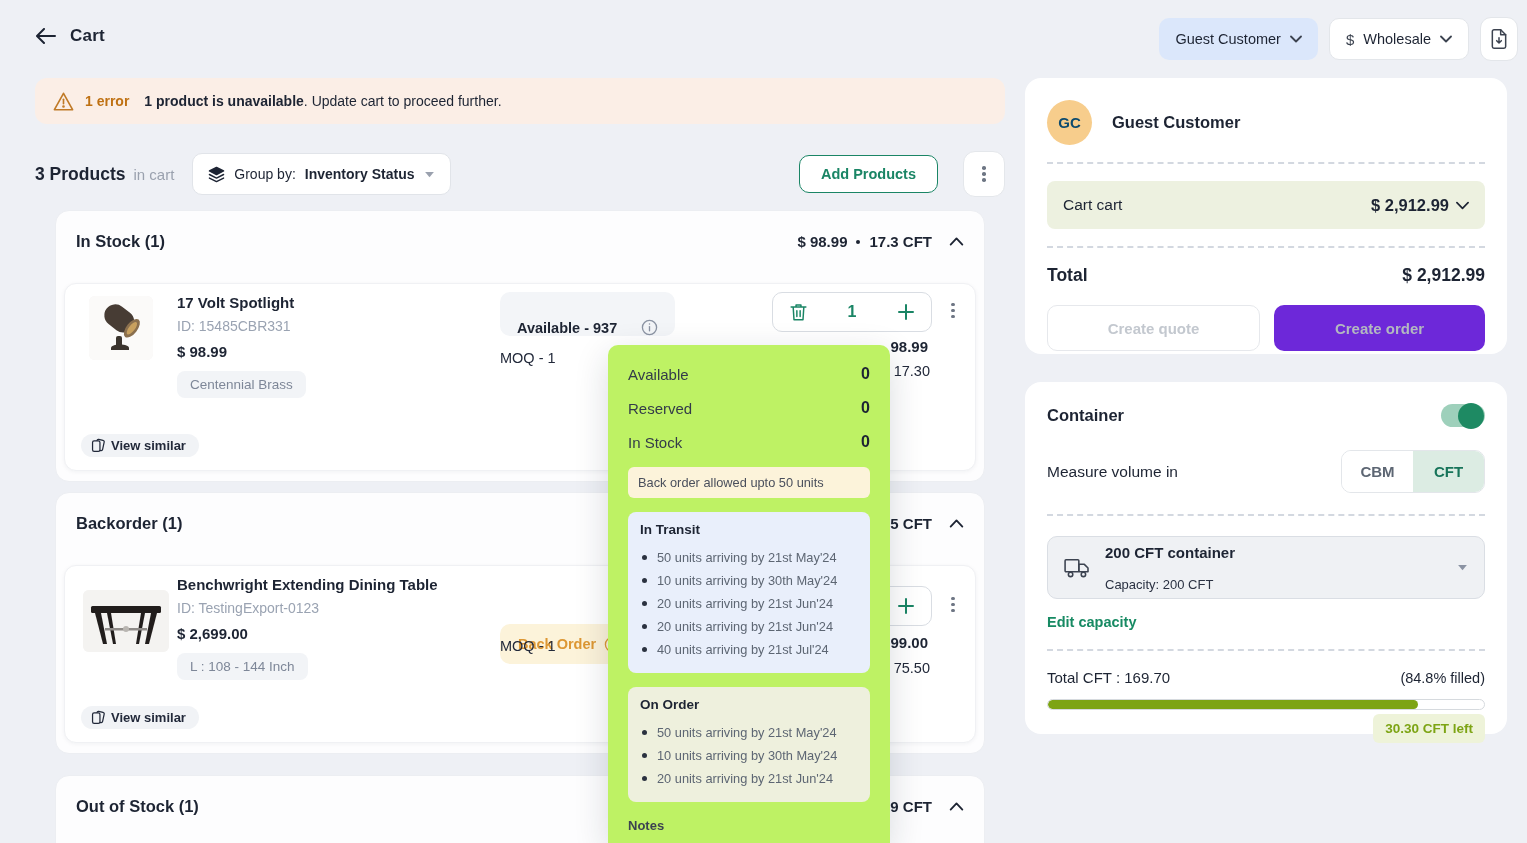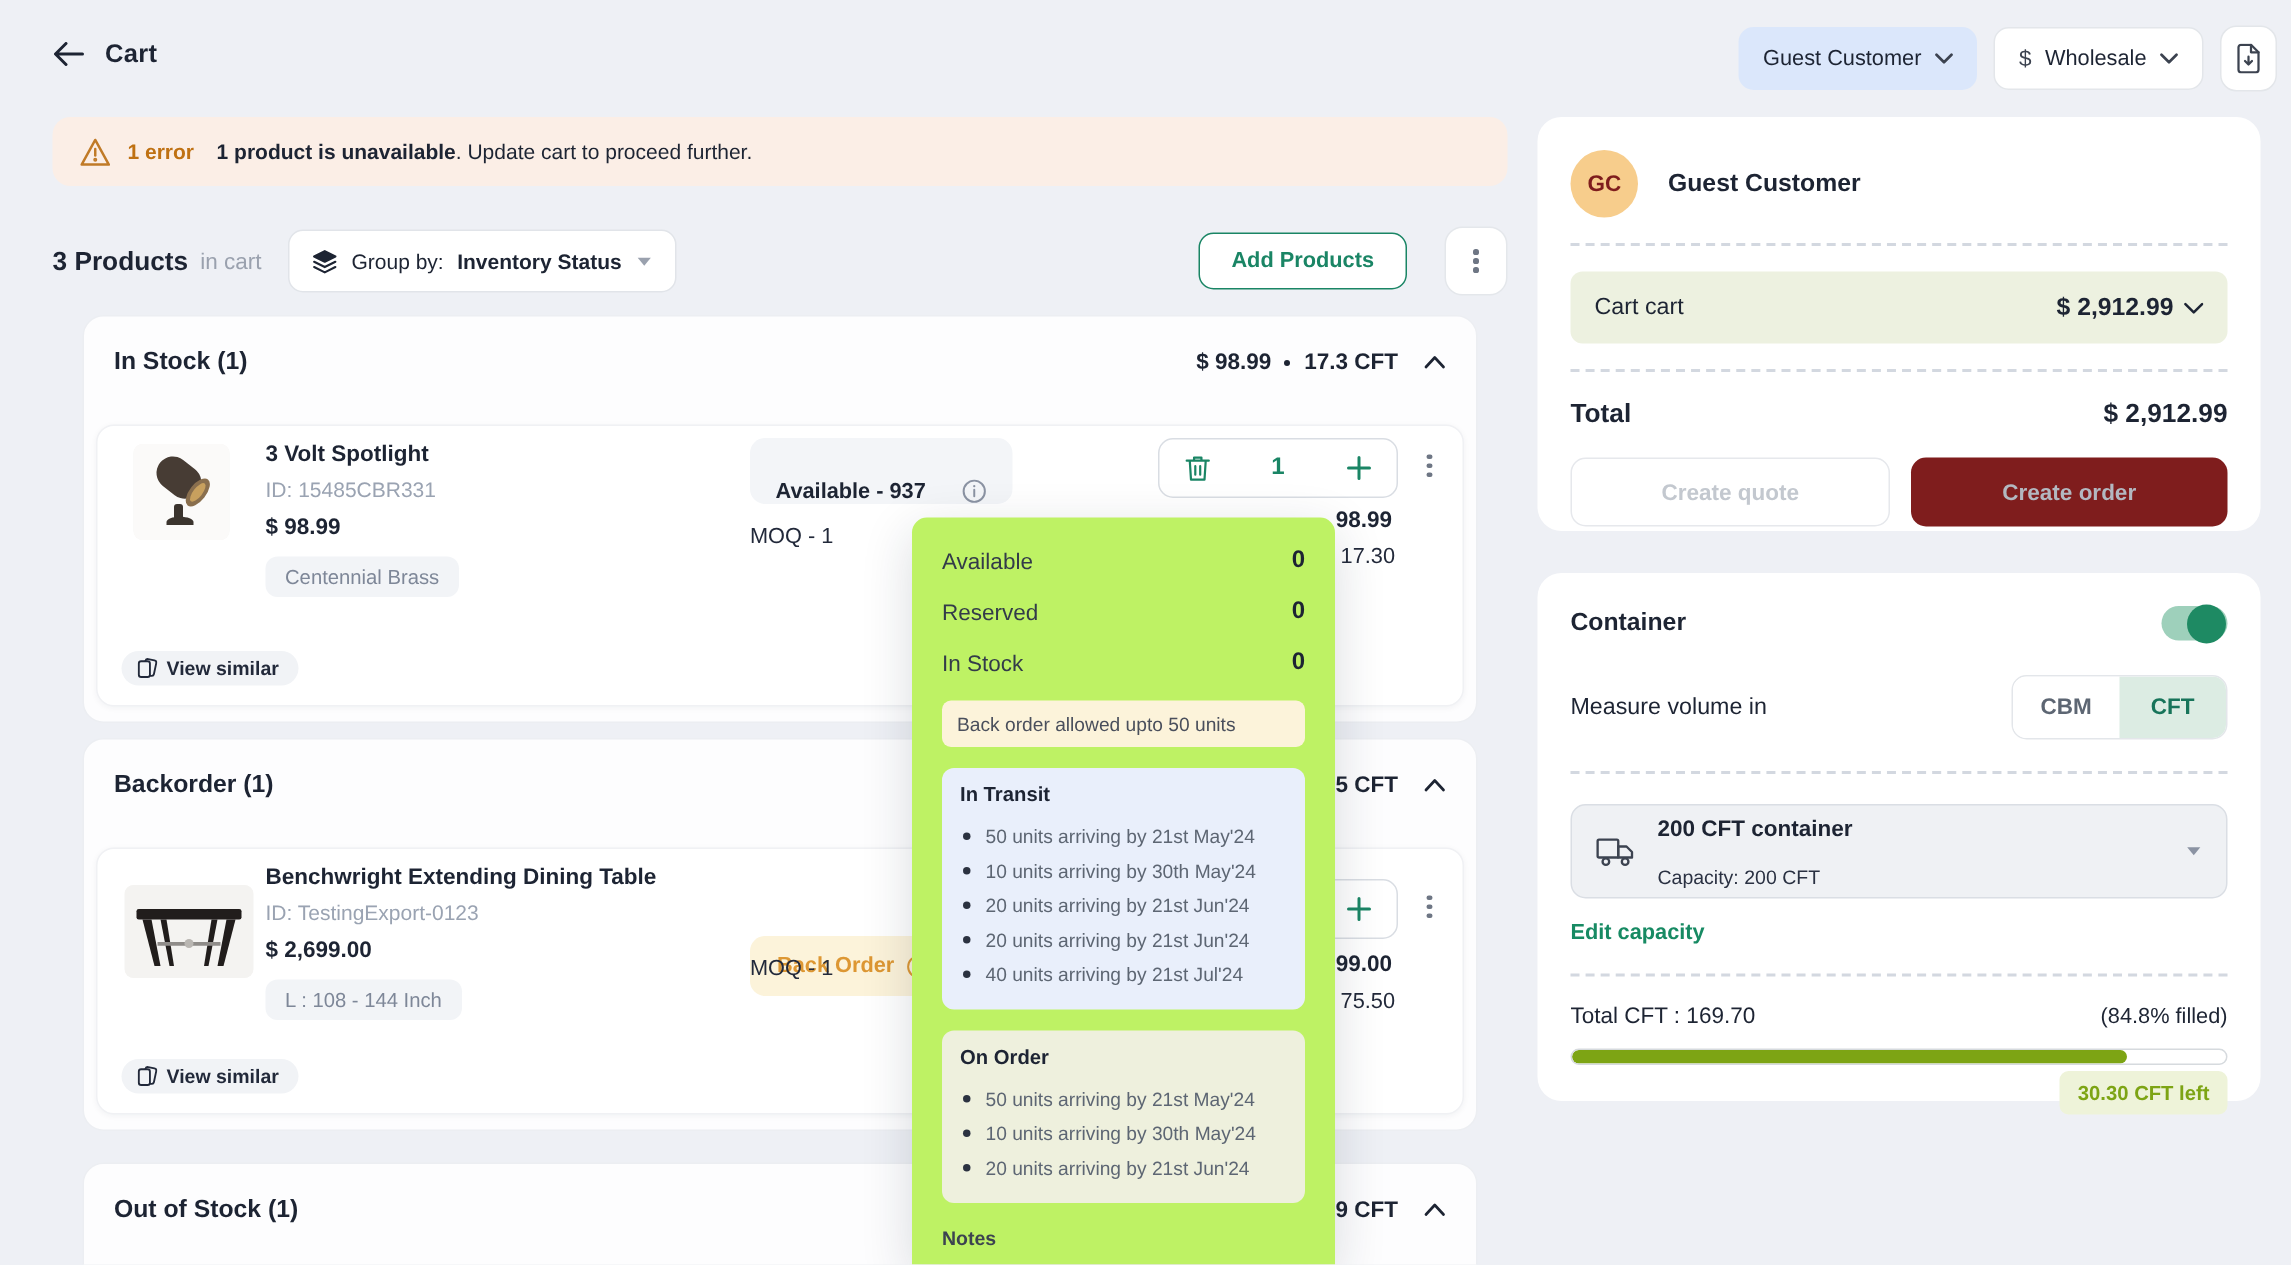--- a/index.html
+++ b/index.html
@@ -86,32 +86,32 @@
   .pop-list li::before { content:""; position:absolute; left:2px; top:9px; width:5px; height:5px; border-radius:50%; background:#2b3240; }
   .notes { margin-top:16px; }
   .notes-title { font-size:13px; font-weight:bold; color:#3c4350; }
   .notes-text { margin-top:7px; font-size:12.8px; line-height:19px; color:#1d2433; }
 
   
   .side-card { position:absolute; left:1025px; width:482px; background:#fff; border-radius:16px; padding:22px; }
   .card-summary { top:78px; height:276px; }
   .card-container { top:382px; height:352px; }
   .cust-row { display:flex; align-items:center; gap:20px; }
-  .avatar { width:45px; height:45px; border-radius:50%; background:#f7cd8c; color:#7f1d1d; font-weight:bold; font-size:15px; display:flex; align-items:center; justify-content:center; }
+  .avatar { width:45px; height:45px; border-radius:50%; background:#f7cd8c; color:#0c4a6e; font-weight:bold; font-size:15px; display:flex; align-items:center; justify-content:center; }
   .cust-name { font-size:16.5px; font-weight:bold; }
   .dashed { border:none; border-top:2px dashed #d3d8e0; margin:17px 0; }
   .cart-total-row { background:#edf1e0; border-radius:8px; height:48px; padding:0 16px; display:flex; align-items:center; justify-content:space-between; cursor:pointer; }
   .ctr-label { font-size:15.5px; }
   .ctr-val { display:flex; align-items:center; gap:7px; font-size:16.5px; font-weight:bold; }
   .total-row { display:flex; align-items:center; justify-content:space-between; margin-top:2px; }
   .total-label, .total-val { font-size:17.5px; font-weight:bold; }
   .btn-row { display:flex; gap:14px; margin-top:19px; }
   .btn-row button { flex:1; height:46px; border-radius:10px; font-weight:bold; font-size:15px; font-family:inherit; cursor:pointer; }
   .btn-quote { background:#fff; border:1px solid #e6e8ec; color:#c3c8cf; }
-  .btn-order { background:#7f1d1d; border:none; color:#b3b8c0; }
+  .btn-order { background:#6d28d9; border:none; color:#b3b8c0; }
 
   .cont-head { display:flex; align-items:center; justify-content:space-between; }
   .cont-title { font-size:16.5px; font-weight:bold; }
   .toggle { width:44px; height:23px; border-radius:12px; background:#9ed0bb; position:relative; cursor:pointer; }
   .toggle .knob { position:absolute; right:1px; top:-1.5px; width:26px; height:26px; border-radius:50%; background:#1e8a63; }
   .measure-row { display:flex; align-items:center; justify-content:space-between; margin-top:23px; }
   .measure-label { font-size:15.5px; }
   .seg { display:flex; border:1px solid #e3e6ea; border-radius:10px; overflow:hidden; }
   .seg-opt { width:71px; height:41px; display:flex; align-items:center; justify-content:center; font-size:15px; font-weight:bold; cursor:pointer; }
   .seg-cbm { background:#fff; color:#5d6673; }
@@ -224,21 +224,21 @@
           <g transform="rotate(38 30 26)">
             <rect x="12" y="12" width="32" height="22" rx="11" fill="#473c34"></rect>
             <ellipse cx="44" cy="23" rx="5.5" ry="11" fill="#8a6f4e"></ellipse>
             <ellipse cx="44" cy="23" rx="3" ry="7.5" fill="#c8a05e"></ellipse>
           </g>
           <rect x="27" y="40" width="6" height="11" rx="2" fill="#3b342e"></rect>
           <path d="M22 52c0-2 4-3.5 9-3.5s9 1.5 9 3.5v2H22z" fill="#3b342e"></path>
         </svg>
     </div>
     <div class="p-info">
-      <div class="p-name">3 Volt Spotlight</div>
+      <div class="p-name">17 Volt Spotlight</div>
       <div class="p-id">ID: 15485CBR331</div>
       <div class="p-price">$ 98.99</div>
       <span class="p-tag">Centennial Brass</span>
     </div>
     <div class="view-similar">
       <svg width="14" height="15" viewBox="0 0 18 19" fill="none" stroke="#22293a" stroke-width="1.6">
           <rect x="6.5" y="2" width="9.5" height="13.5" rx="2" transform="rotate(12 11 9)"></rect>
           <rect x="2" y="3.5" width="9.5" height="13.5" rx="2" fill="#f1f3f6"></rect>
         </svg>
       <span>View similar</span>

